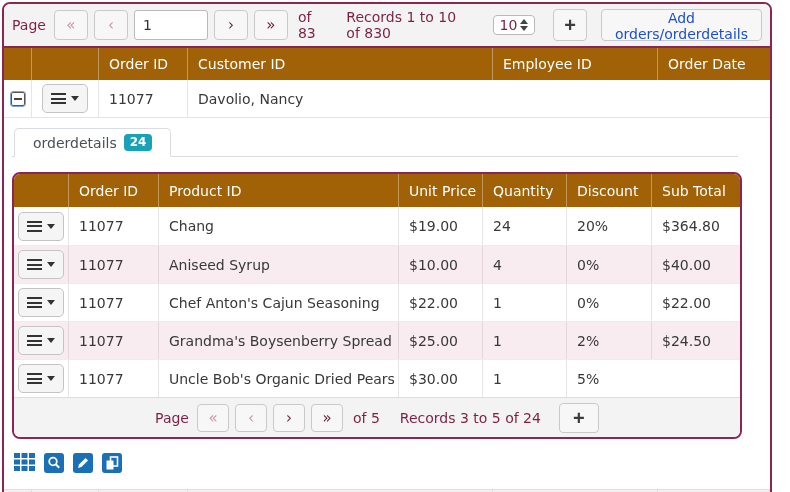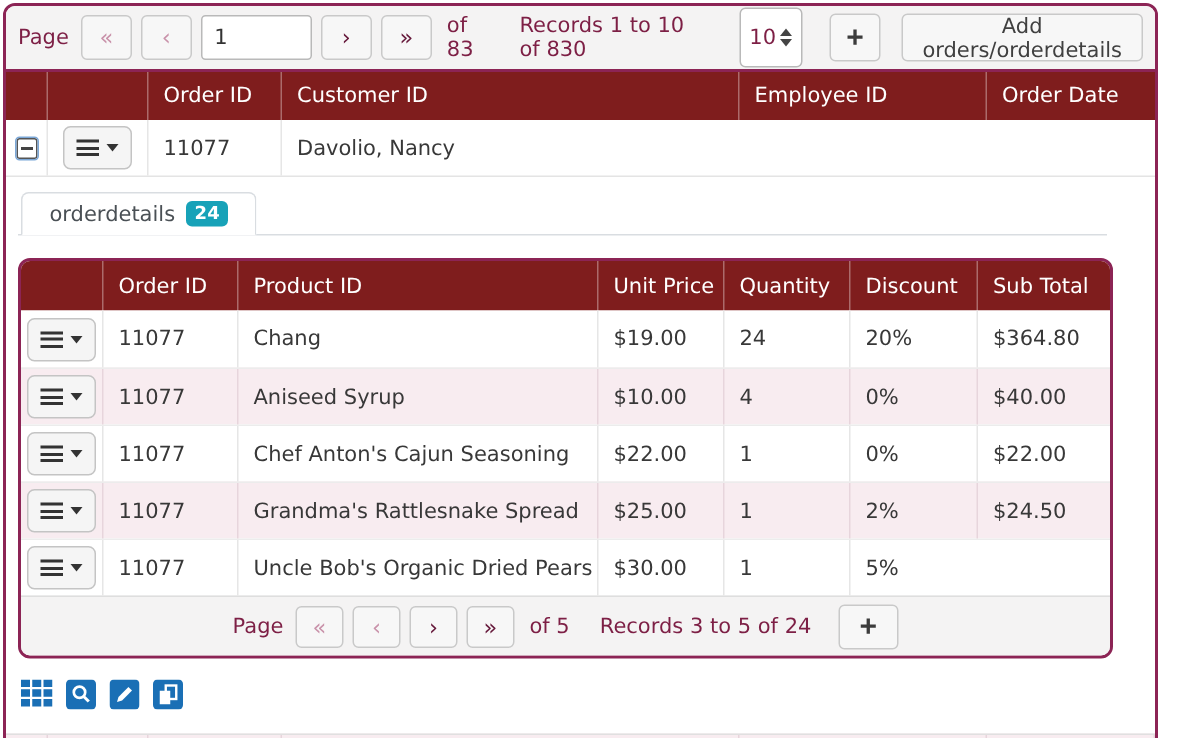--- a/index.html
+++ b/index.html
@@ -12,33 +12,33 @@
   .pager { display:flex; align-items:center; background:#f4f3f3; color:#7d1f45;justify-content:center; }
   .top-pager { height:44px; padding:0 8px; gap:6px; border-bottom:2px solid #8c2455; }
   .pager-label { margin-right:2px; }
   .pbtn { height:30px; min-width:34px; border:1px solid #c9c9c9; border-radius:4px;
     background:#f7f7f7; color:#65183a; font-size:15px; font-family:inherit; cursor:pointer; }
   .pbtn.disabled { color:#c992aa; }
   .page-input { width:74px; height:30px; border:1px solid #b9b9b9; border-radius:3px;
     padding:0 8px; font-size:14px; color:#333; font-family:inherit; background:#fff; }
   .of-text { margin-left:4px; }
   .records-text { margin-left:14px; }
-  .select-box { margin-left:14px; width:50px; height:40px; border:1px solid #b9b9b9;
+  .select-box { margin-left:14px; width:50px; height:20px; border:1px solid #b9b9b9;
     border-radius:4px; background:#fff; display:flex; align-items:center;
     justify-content:space-between; padding:0 6px; cursor:pointer; color:#7d1f45; }
   .spinner { display:flex; flex-direction:column; gap:2px; }
   .spinner .up { width:0; height:0; border-left:4px solid transparent; border-right:4px solid transparent; border-bottom:5px solid #444; }
   .spinner .dn { width:0; height:0; border-left:4px solid transparent; border-right:4px solid transparent; border-top:5px solid #444; }
   .plus-btn { margin-left:12px; width:42px; height:32px; border:1px solid #c9c9c9; border-radius:4px;
     background:#f7f7f7; color:#3c3c3c; font-size:20px; font-weight:bold; line-height:1; cursor:pointer; }
   .add-btn { margin-left:8px; height:32px; padding:0 13px; border:1px solid #c9c9c9; border-radius:4px;
-    background:#f7f7f7; color:#404040; font-size:14px; font-family:inherit; cursor:pointer; }
-
-  
-  .grid-header { display:flex; background:#7f1d1d; color:#fff; }
+    background:#f7f7f7; color:#1d4ed8; font-size:14px; font-family:inherit; cursor:pointer; }
+
+  
+  .grid-header { display:flex; background:#a16207; color:#fff; }
   .grid-header > div { display:flex; align-items:center; padding-left:10px;
     border-right:1px solid rgba(255,255,255,.35); }
   .grid-header > div:last-child { border-right:none; }
   .grid-row { display:flex; background:#fff; }
   .grid-row > div { display:flex; align-items:center; padding-left:10px;
     border-right:1px solid #e6e6e6; overflow:hidden; white-space:nowrap; }
   .grid-row > div:last-child { border-right:none; }
 
   
   .m-h { height:32px; } .m-r { height:38px; border-bottom:1px solid #e4e4e4; }
@@ -208,21 +208,21 @@
       </div>
 
       <div class="grid-row s-r alt">
         <div class="s-menu">
             <div class="menu-btn">
               <span class="bars"></span>
               <span class="caret"></span>
             </div>
           </div>
         <div class="s-oid">11077</div>
-        <div class="s-prod">Grandma's Rattlesnake Spread</div>
+        <div class="s-prod">Grandma's Boysenberry Spread</div>
         <div class="s-price">$25.00</div>
         <div class="s-qty">1</div>
         <div class="s-disc">2%</div>
         <div class="s-total">$24.50</div>
       </div>
 
       <div class="grid-row s-r">
         <div class="s-menu">
             <div class="menu-btn">
               <span class="bars"></span>

